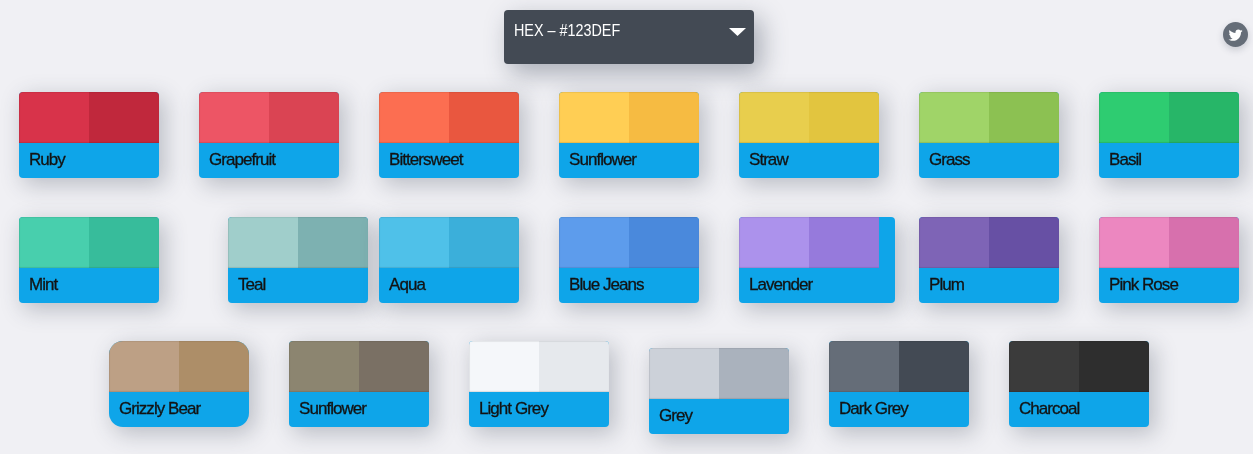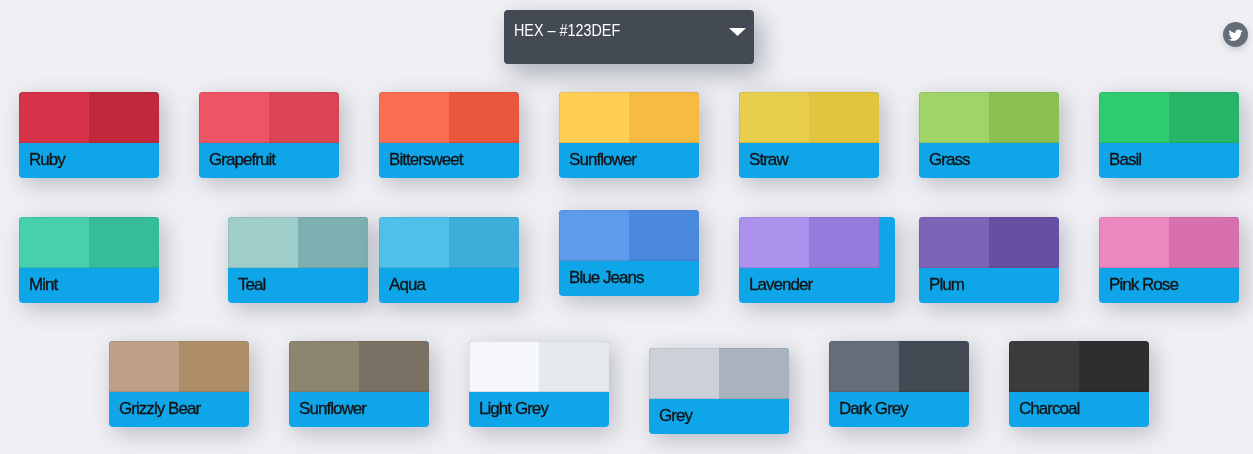--- a/index.html
+++ b/index.html
@@ -198,21 +198,21 @@
   </div>
 
   <div class="card" style="left: 379px; top: 217px;">
     <div class="card-swatch">
       <span class="swatch-light" style="background: rgb(79, 193, 233);"></span>
       <span class="swatch-dark" style="background: rgb(59, 175, 218);"></span>
     </div>
     <div class="card-label">Aqua</div>
   </div>
 
-  <div class="card" style="left: 559px; top: 210px; text-decoration: underline;">
+  <div class="card" style="left: 559px; top: 217px; text-decoration: underline;">
     <div class="card-swatch">
       <span class="swatch-light" style="background: rgb(93, 156, 236);"></span>
       <span class="swatch-dark" style="background: rgb(74, 137, 220);"></span>
     </div>
     <div class="card-label">Blue Jeans</div>
   </div>
 
   <div class="card" style="left: 739px; top: 217px; padding-left: 16px;">
     <div class="card-swatch">
       <span class="swatch-light" style="background: rgb(172, 146, 236);"></span>
@@ -230,21 +230,21 @@
   </div>
 
   <div class="card" style="left: 1099px; top: 217px;">
     <div class="card-swatch">
       <span class="swatch-light" style="background: rgb(236, 135, 192);"></span>
       <span class="swatch-dark" style="background: rgb(215, 112, 173);"></span>
     </div>
     <div class="card-label">Pink Rose</div>
   </div>
 
-  <div class="card" style="left: 109px; top: 341px;">
+  <div class="card" style="left: 109px; top: 341px; border-radius: 14px;">
     <div class="card-swatch">
       <span class="swatch-light" style="background: rgb(189, 160, 133);"></span>
       <span class="swatch-dark" style="background: rgb(173, 142, 104);"></span>
     </div>
     <div class="card-label">Grizzly Bear</div>
   </div>
 
   <div class="card" style="left: 289px; top: 341px;">
     <div class="card-swatch">
       <span class="swatch-light" style="background: rgb(140, 133, 112);"></span>

